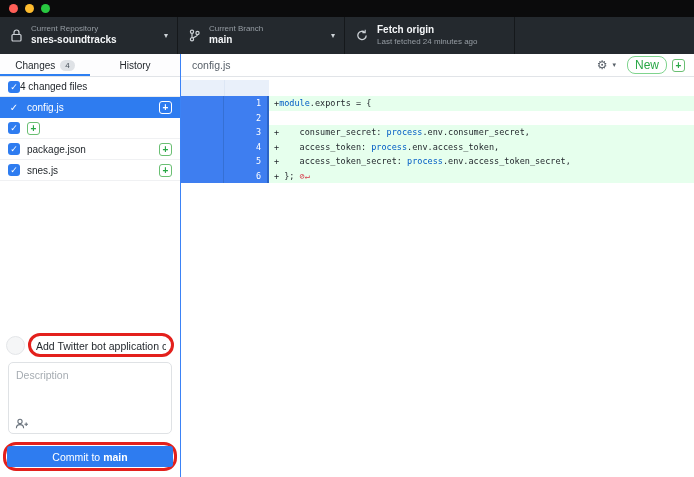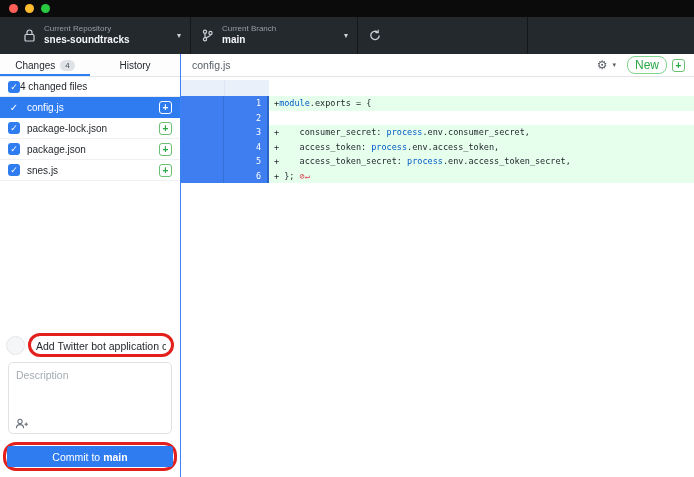--- a/index.html
+++ b/index.html
@@ -6,21 +6,21 @@
   html,body { background:#fff; }
   .window {
     width:694px; height:477px; position:relative; overflow:hidden;
     font-family:"Liberation Sans", sans-serif; background:#fff;
   }
   
   .titlebar { height:17px; background:#0b0b0c; display:flex; align-items:center; padding-left:9px; gap:7px; }
   .tl { width:9px; height:9px; border-radius:50%; }
   .tl.red { background:#ff5f57; } .tl.yellow { background:#febc2e; } .tl.green { background:#28c840; }
   
-  .toolbar { height:37px; background:#24292e; display:flex;padding-left:13px; }
+  .toolbar { height:37px; background:#24292e; display:flex; }
   .tb-section { display:flex; align-items:center; border-right:1px solid #15181b; position:relative; height:100%; }
   .tb-repo { width:178px; } .tb-branch { width:167px; } .tb-fetch { width:170px; }
   .tb-icon { margin:0 9px 0 11px; color:#cdd2d7; display:flex; }
   .tb-labels { display:flex; flex-direction:column; line-height:1.25; }
   .tb-small { font-size:8px; color:#969da4; }
   .tb-big { font-size:10px; font-weight:bold; color:#f4f6f8; }
   .tb-caret { position:absolute; right:9px; color:#cdd2d7; font-size:8px; }
   
   .main { display:flex; height:423px; }
   .sidebar { width:181px; border-right:1px solid #3b82f6; display:flex; flex-direction:column; background:#fff; }
@@ -118,20 +118,24 @@
       </span>
       <span class="tb-caret">▾</span>
     </div>
     <div class="tb-section tb-fetch">
       <span class="tb-icon">
         <svg width="12" height="13" viewBox="0 0 12 13" fill="none" stroke="#cdd2d7" stroke-width="1.3">
           <path d="M10.2 6.5 a4.2 4.2 0 1 1 -1.3 -3.1"></path>
             <path d="M9.2 0.8 L9.2 3.6 L6.4 3.6" stroke-width="1.1"></path>
         </svg>
       </span>
+      <span class="tb-labels">
+        <span class="tb-big">Fetch origin</span>
+        <span class="tb-small">Last fetched 24 minutes ago</span>
+      </span>
     </div>
     <div class="tb-section" style="flex:1; border-right:none;"></div>
   </div>
 
   <div class="main">
 
     <div class="sidebar">
       <div class="tabbar">
         <div class="tab active">
           <span>Changes</span>
@@ -148,21 +152,20 @@
       </div>
 
       <div>
           <div class="file-row selected">
             <span class="sel-check">✓</span>
             <span class="file-name">config.js</span>
             <span class="plus-box inverted">+</span>
           </div>
           <div class="file-row">
             <span class="checkbox">✓</span>
-            <span class="file-name">package-lock.json</span>
             <span class="plus-box">+</span>
           </div>
           <div class="file-row">
             <span class="checkbox">✓</span>
             <span class="file-name">package.json</span>
             <span class="plus-box">+</span>
           </div>
           <div class="file-row">
             <span class="checkbox">✓</span>
             <span class="file-name">snes.js</span>

